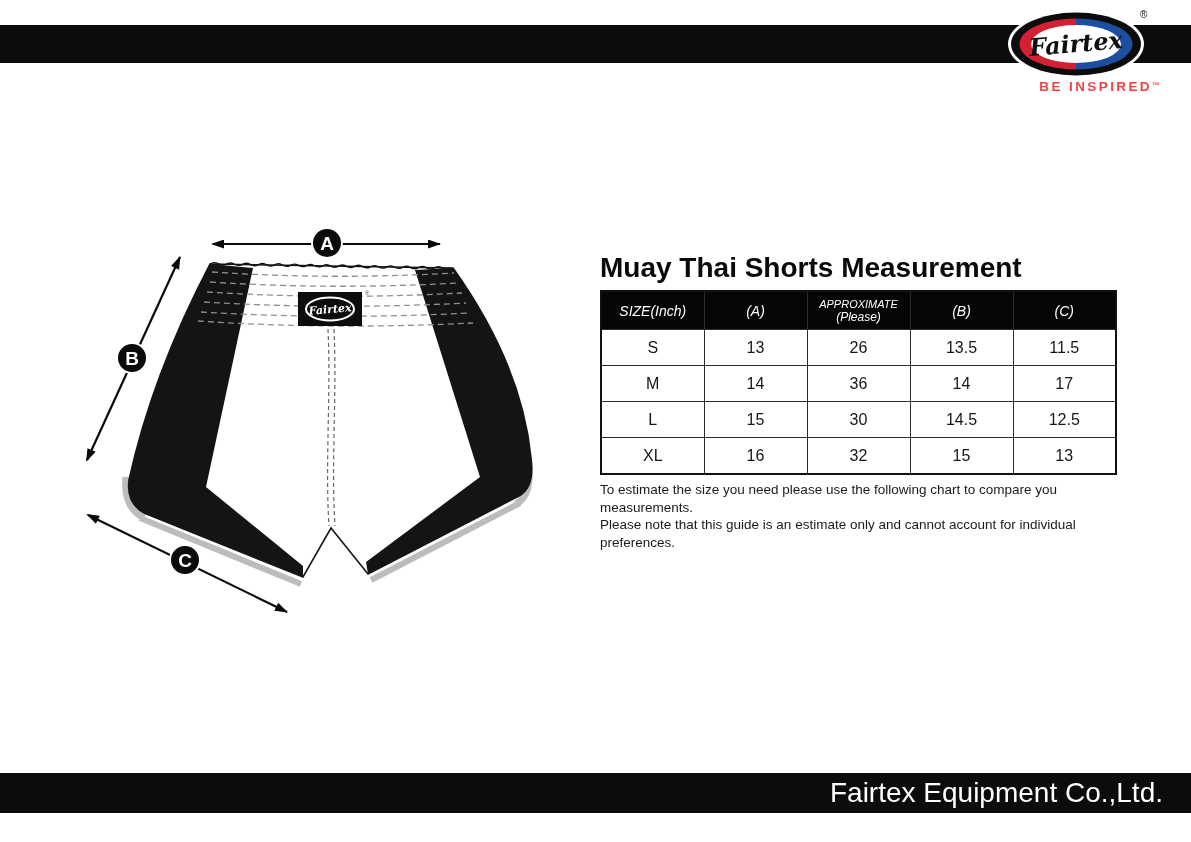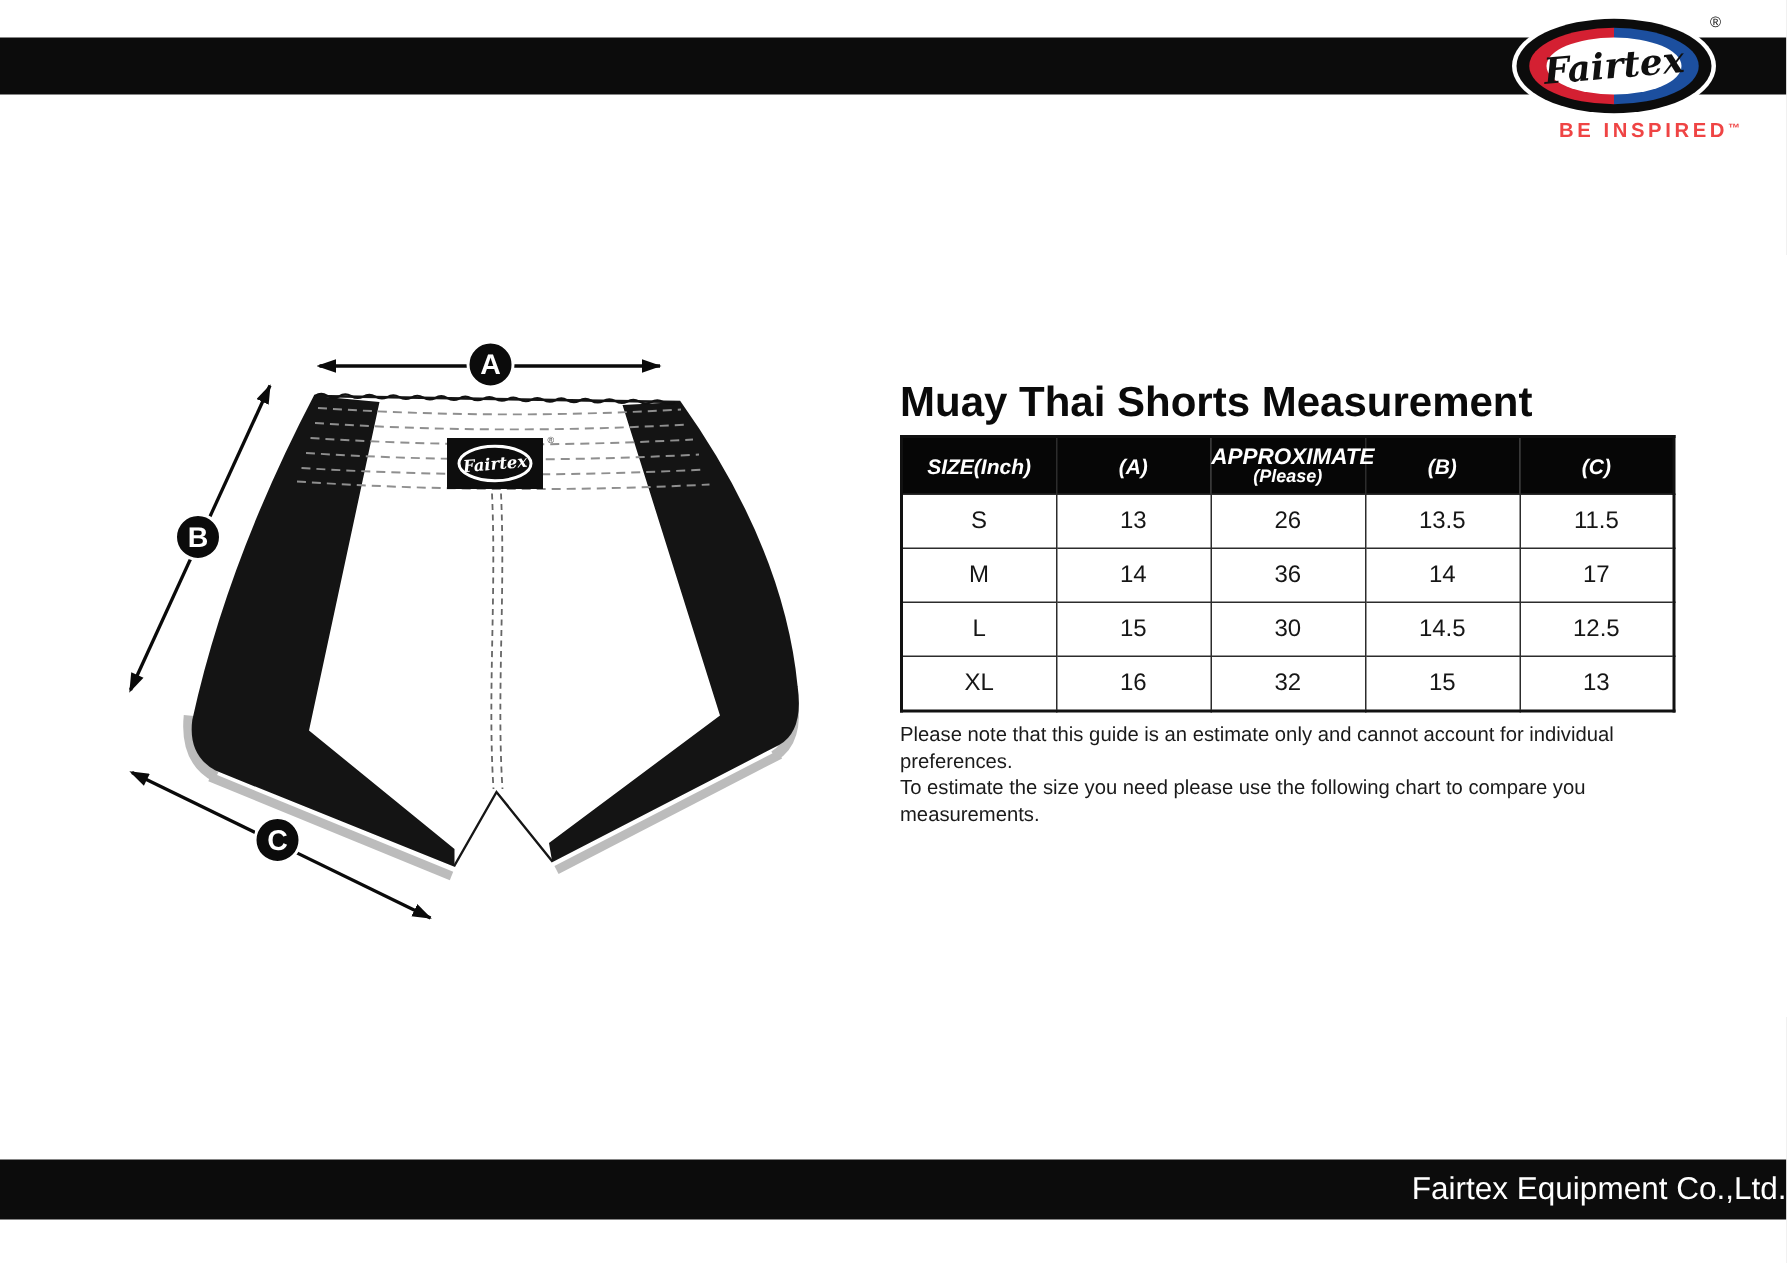--- a/index.html
+++ b/index.html
@@ -21,35 +21,35 @@
   .chart-title {
     position:absolute; left:600px; top:252px; width:540px;
     font-size:28px; font-weight:bold; color:#0a0a0a; white-space:nowrap;
   }
   .size-table {
     position:absolute; left:600px; top:290px; width:517px;
     border-collapse:collapse; table-layout:fixed; border:2px solid #111;
   }
   .size-table th, .size-table td { border:1.8px solid #2c2c2c; text-align:center; vertical-align:middle; padding:0; }
   .size-table th {
-    background:#060606; color:#ffffff; font-style:italic; font-weight:bold;
+    background:#060606; color:#ffffff; font-style:italic; font-weight:normal;
     font-size:14px; height:37px;
   }
   .size-table th .th-sub { display:block; font-size:12px; line-height:13px; }
-  .size-table th:nth-child(3) .th-main { display:block; font-size:15px; line-height:13px; margin-top:1px; }
+  .size-table th:nth-child(3) .th-main { display:block; font-size:11px; line-height:13px; margin-top:1px; }
   .size-table td { font-size:16px; color:#161616; height:35px; background:#ffffff; }
 
   .note {
     position:absolute; left:600px; top:481px; width:528px;
     font-size:13.5px; line-height:17.5px; color:#1a1a1a;
   }
   .footer {
     position:absolute; left:0; top:773px; width:1191px; height:40px; background:#0c0c0c;
-    color:#ffffff; text-align:right; font-size:21px; line-height:39px;
-    box-sizing:border-box;
+    color:#ffffff; text-align:right; font-size:28px; line-height:39px;
+    padding-right:28px; box-sizing:border-box;
   }
 </style>
 </head>
 <body>
 
 <div class="page">
 
   <div class="topbar"></div>
 
   <div class="logo-wrap">
@@ -171,21 +171,21 @@
         <td>XL</td>
         <td>16</td>
         <td>32</td>
         <td>15</td>
         <td>13</td>
       </tr>
     </tbody>
   </table>
 
   <div class="note">
+    <div>To estimate the size you need please use the following chart to compare you measurements.</div>
     <div>Please note that this guide is an estimate only and cannot account for individual preferences.</div>
-    <div>To estimate the size you need please use the following chart to compare you measurements.</div>
   </div>
 
   <div class="footer">
     <span>Fairtex Equipment Co.,Ltd.</span>
   </div>
 
 </div>
 
 </body></html>

